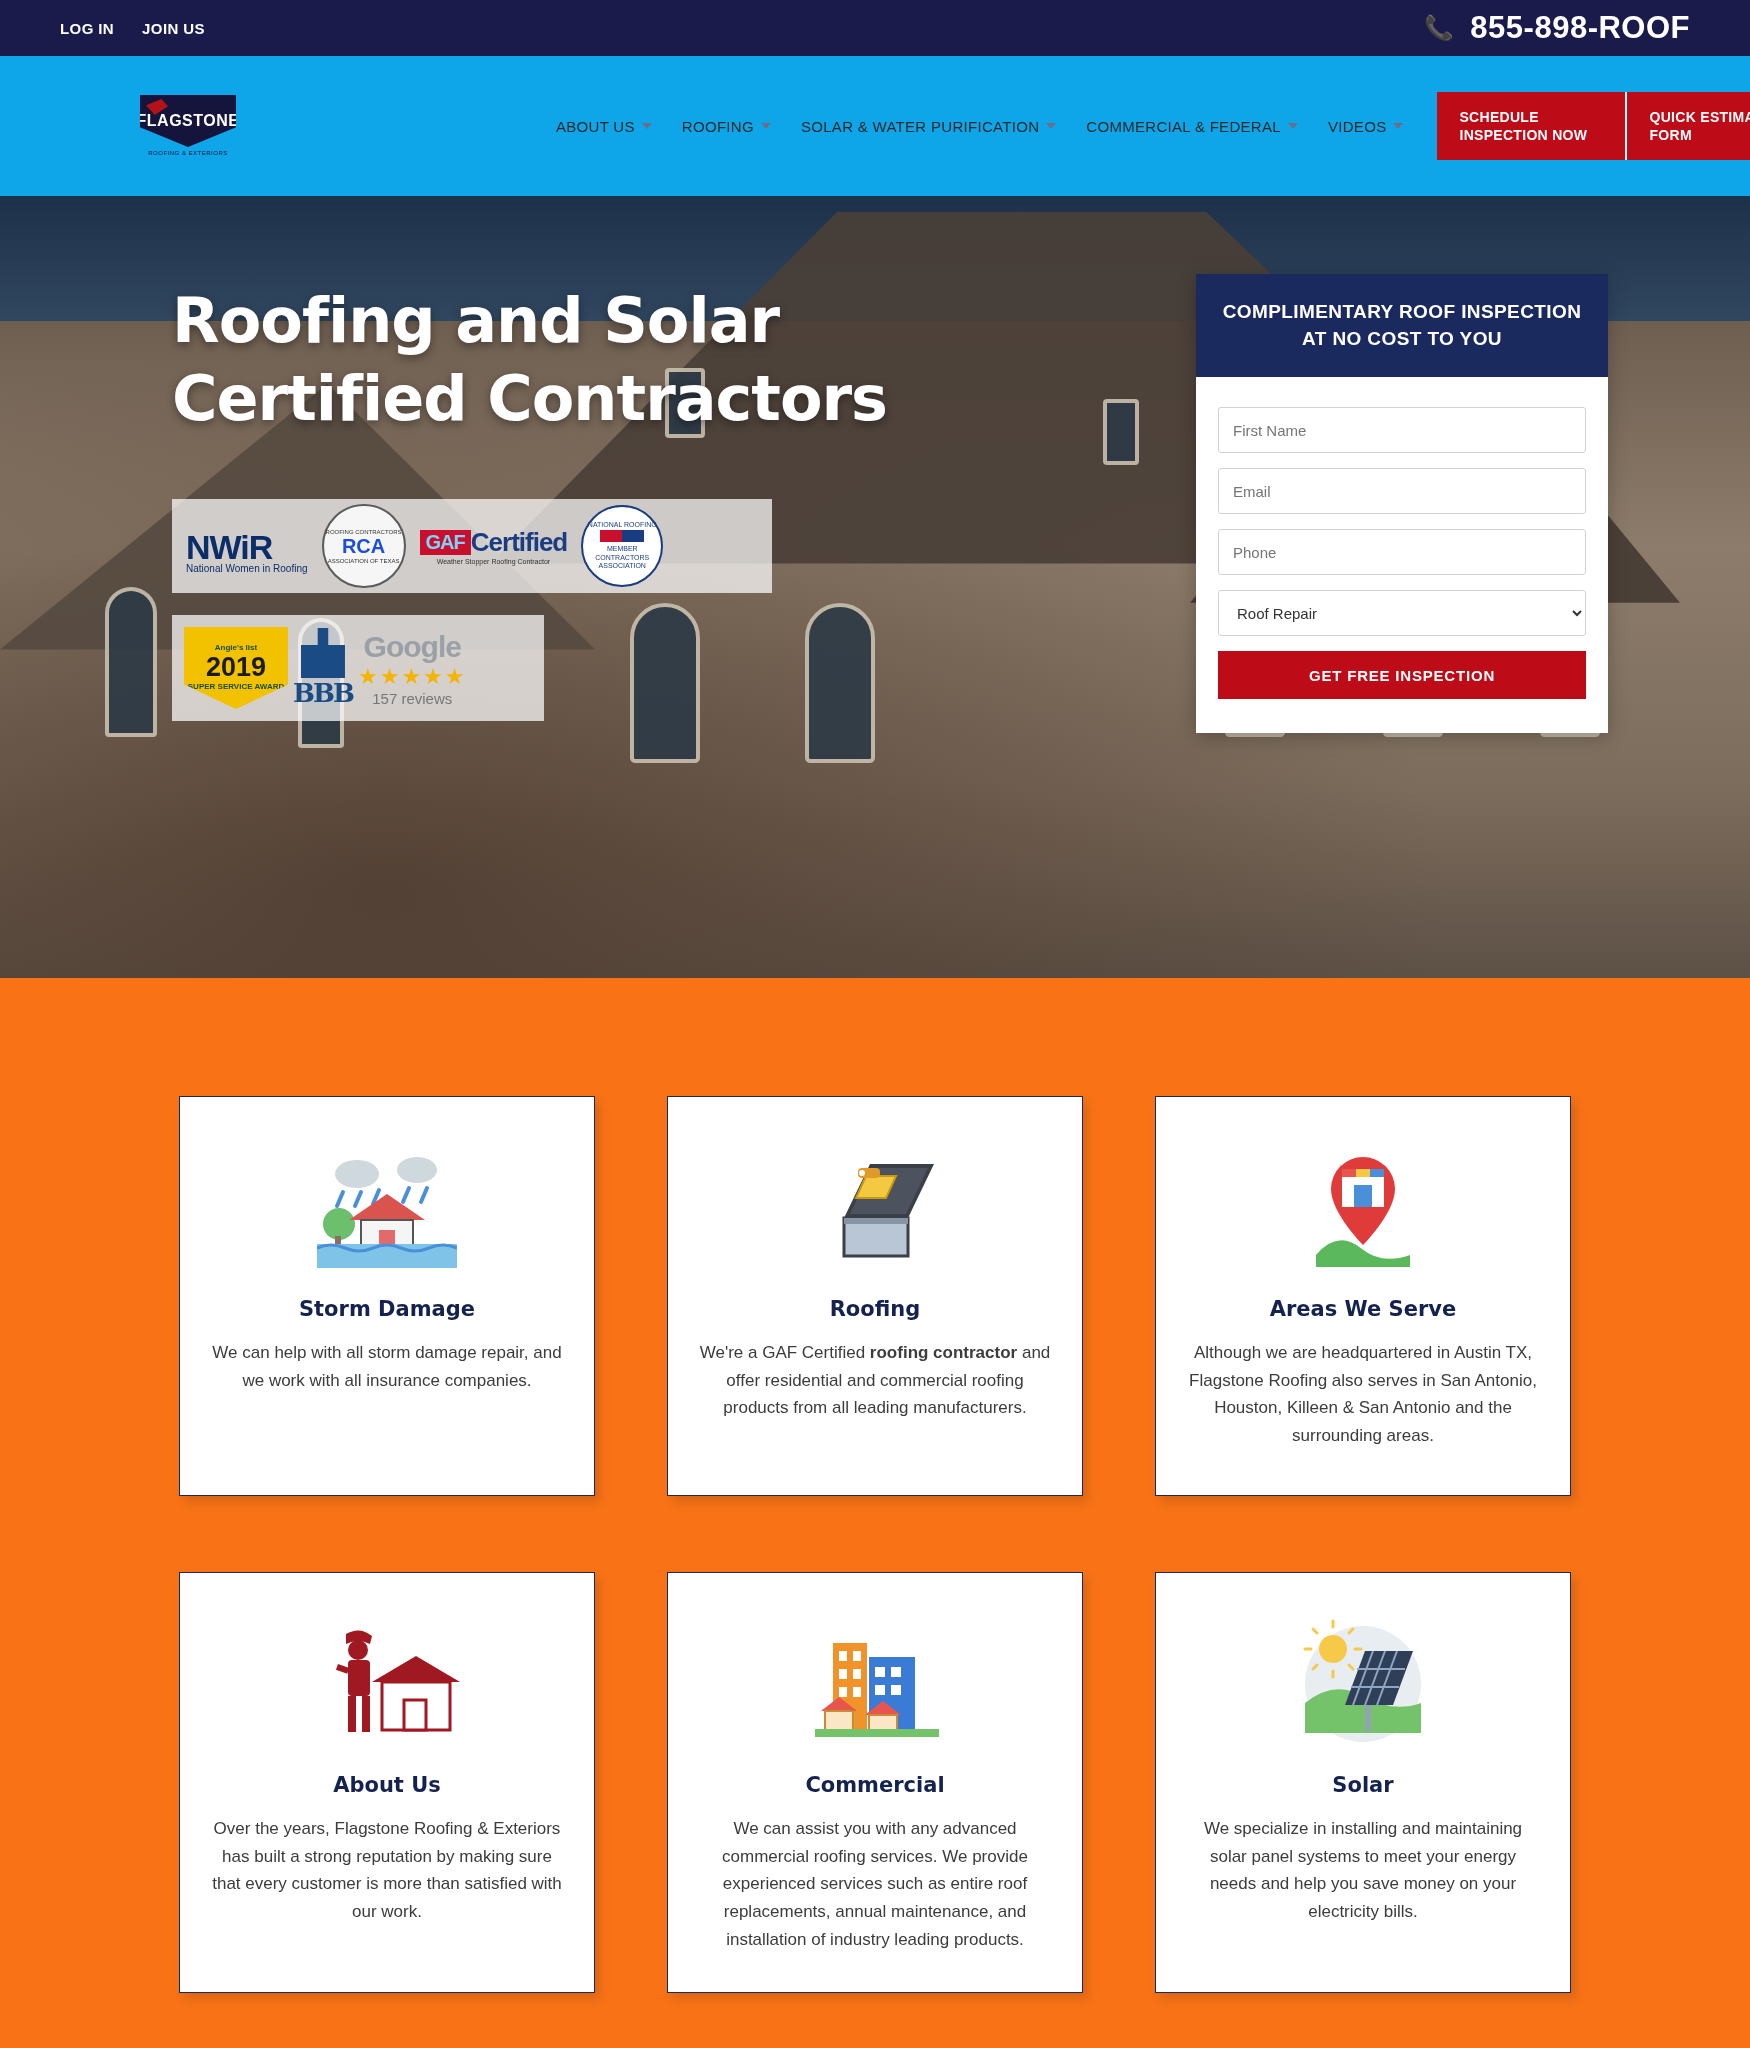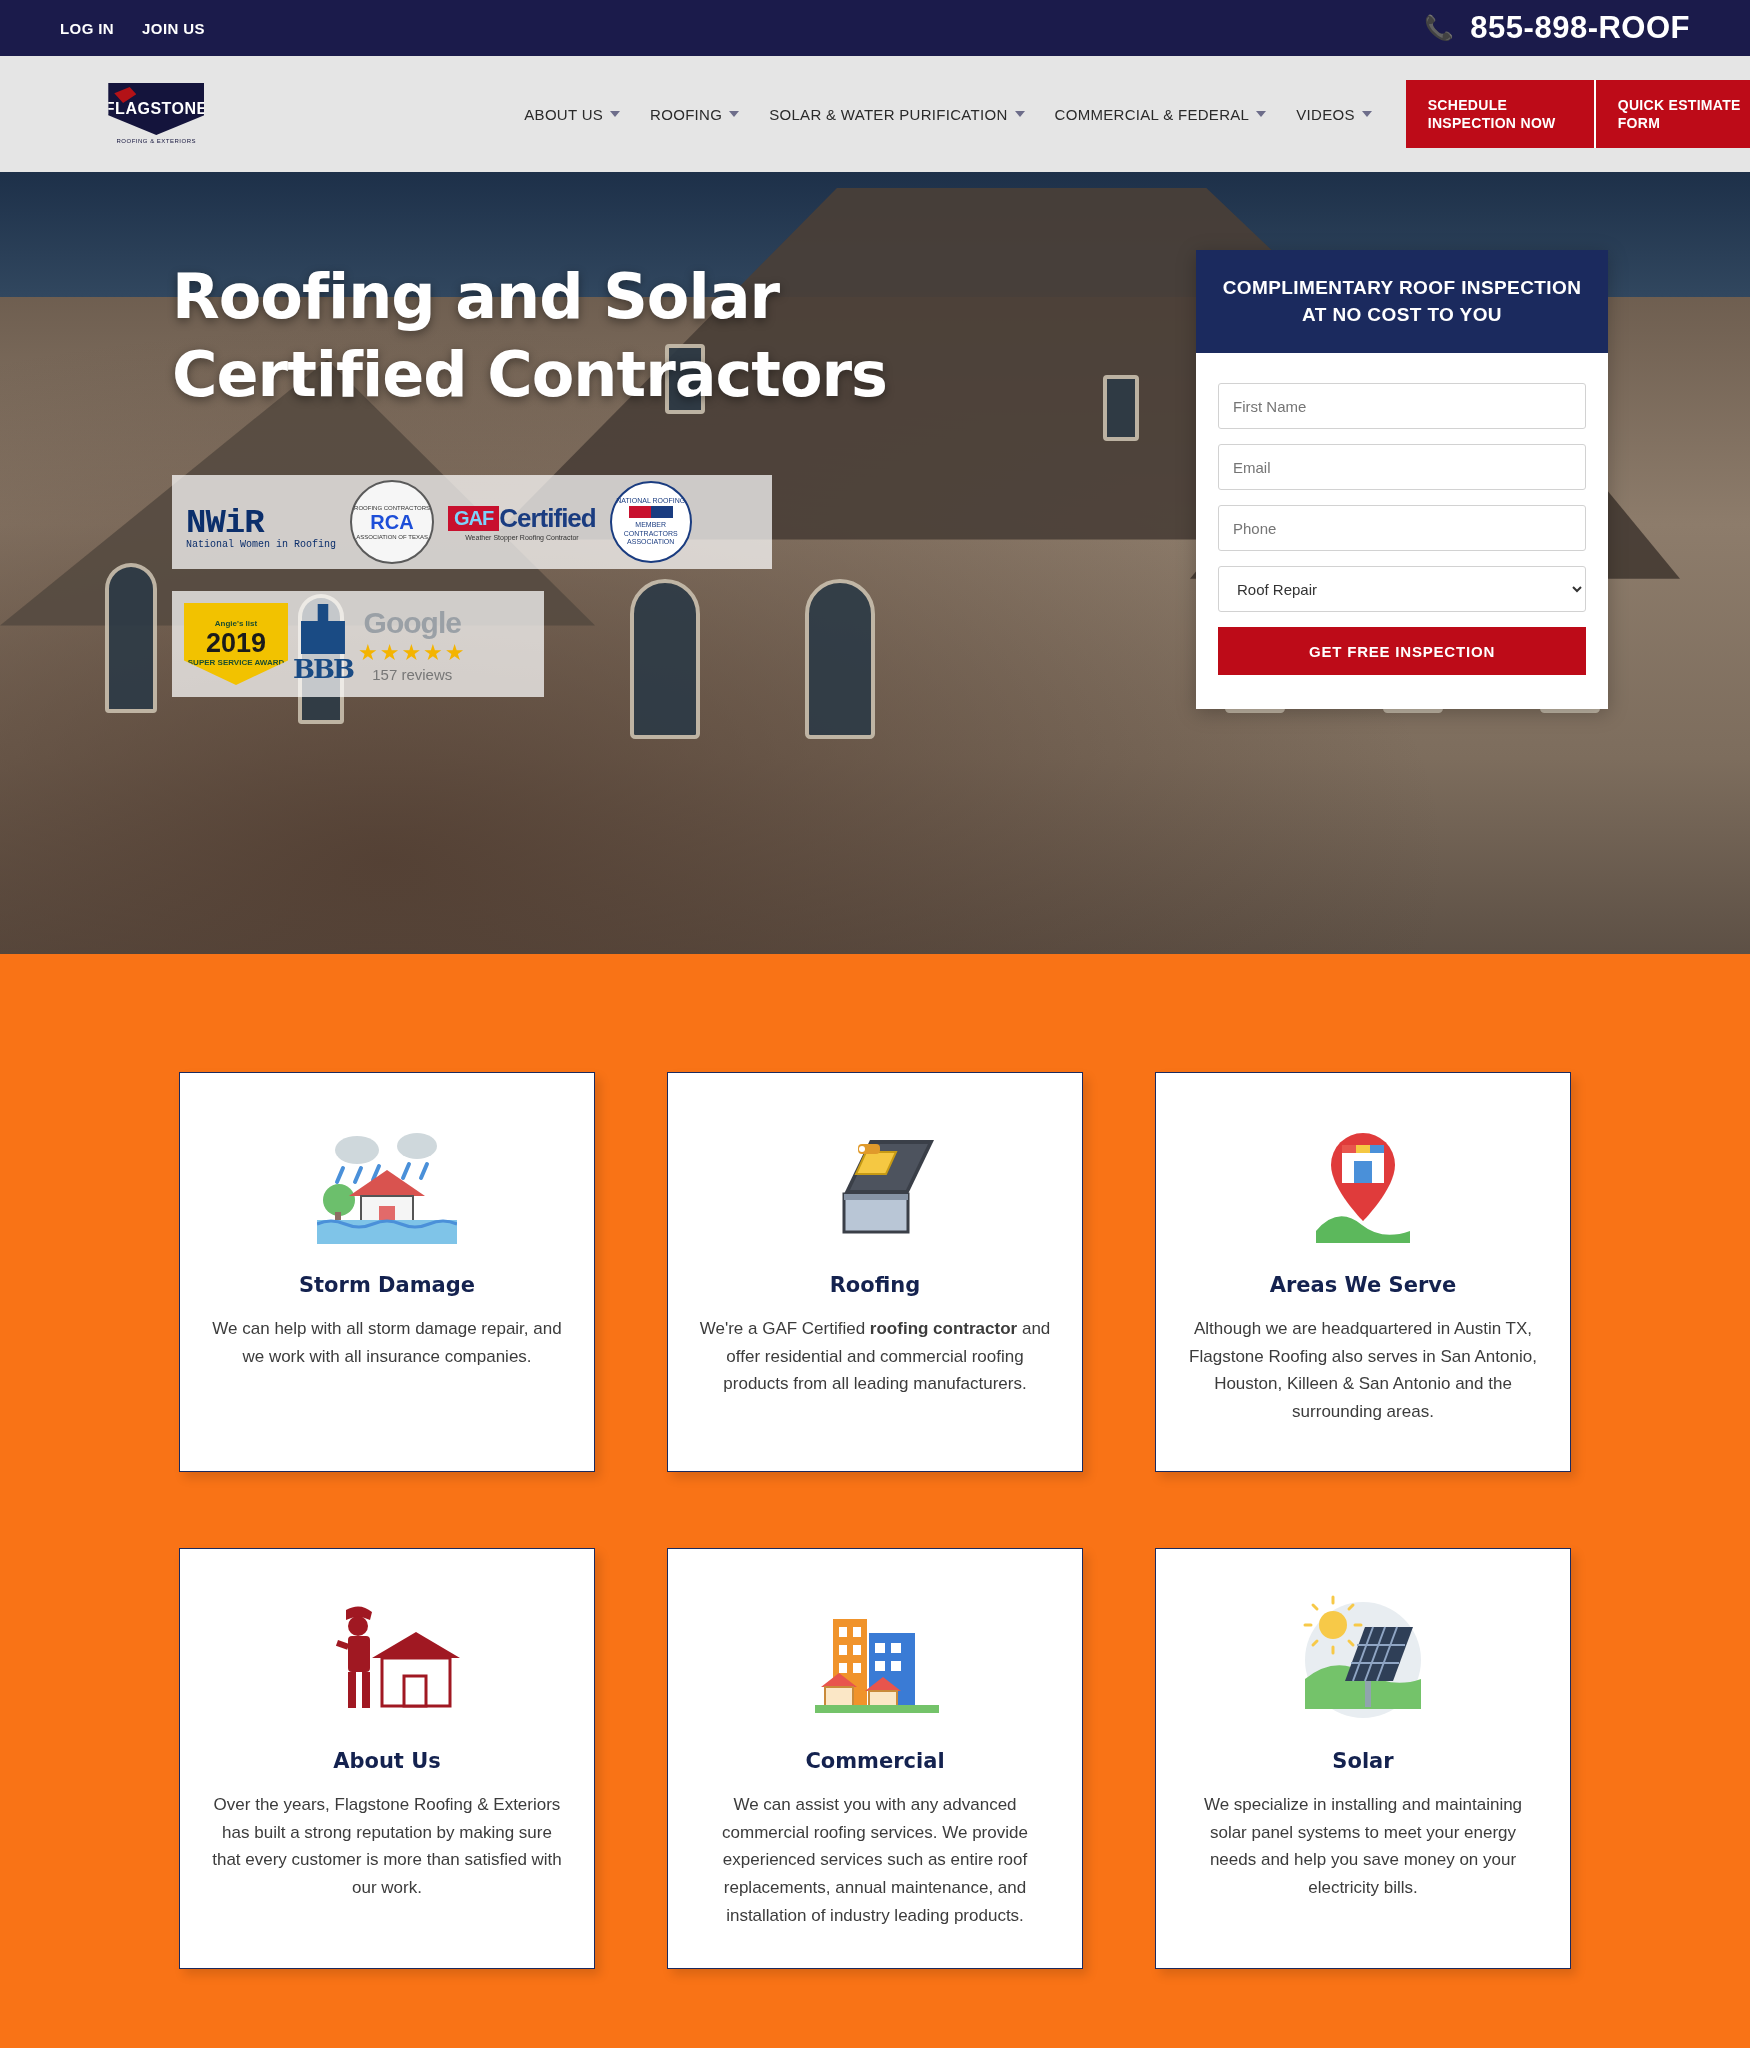--- a/index.html
+++ b/index.html
@@ -35,27 +35,26 @@
   }
   .phone-icon { font-size: 24px; line-height: 1; }
   .phone-number {
     font-size: 31px;
     font-weight: bold;
     letter-spacing: .5px;
   }
 
   
   .navbar {
-    height: 116px;
-    background: #e5e5e5;
+    height: 140px;
+    background: #0ea5e9;
     display: flex;
     align-items: center;
     padding: 0 0 0 140px;
     position: relative;
-    justify-content: center;
   }
   .logo {
     width: 100px;
     height: 78px;
     display: flex;
     flex-direction: column;
     align-items: center;
     justify-content: center;
   }
   .logo-shield {
@@ -214,21 +213,21 @@
     margin-top: 22px;
     display: flex;
     align-items: center;
     background: rgba(255,255,255,.72);
     width: 372px;
     height: 106px;
     padding: 0 12px;
     gap: 5px;
   }
   .nwir {
-    font-family: Liberation Mono, monospace;
+    font-family: Liberation Sans, sans-serif;
     color: #0b2e6b;
     font-weight: bold;
     font-size: 34px;
     letter-spacing: -1px;
     line-height: 1;
     margin-top: 11px;
   }
   .nwir small { display: block; font-size: 10px; letter-spacing: 0; font-weight: normal; }
   .rca-seal {
     width: 84px; height: 84px;

